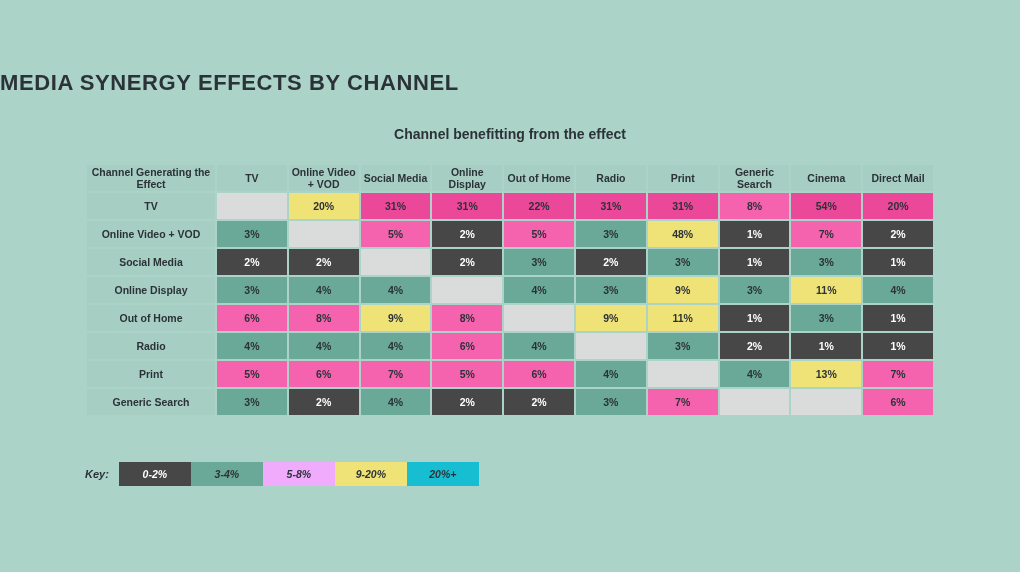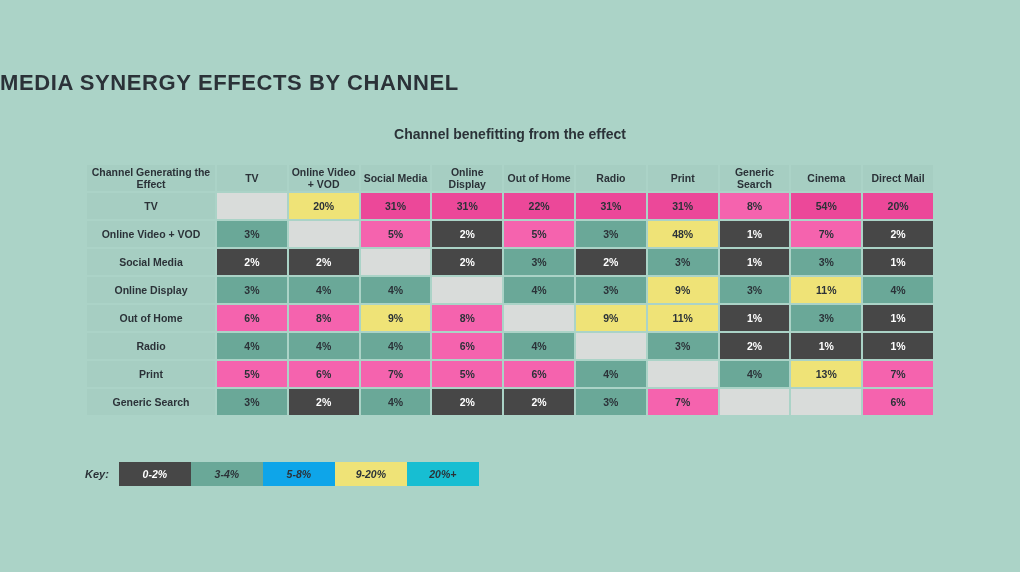--- a/index.html
+++ b/index.html
@@ -118,21 +118,21 @@
     width: 72px;
     height: 24px;
     font-size: 10.5px;
     font-weight: bold;
     display: flex;
     align-items: center;
     justify-content: center;
   }
   .legend-swatch.b-dark  { background: #474747; color: #ffffff; }
   .legend-swatch.b-teal  { background: #6aa898; color: #2b3238; }
-  .legend-swatch.b-pink  { background: #0ea5e9; color: #2b3238; }
+  .legend-swatch.b-pink  { background: #f0abfc; color: #2b3238; }
   .legend-swatch.b-yellow{ background: #efe377; color: #2b3238; }
   .legend-swatch.b-cyan  { background: #17bed2; color: #2b3238; }
 </style>
 </head>
 <body>
 
 <h1 id="page-title">MEDIA SYNERGY EFFECTS BY CHANNEL</h1>
 
 <div id="subtitle">Channel benefitting from the effect</div>
 

